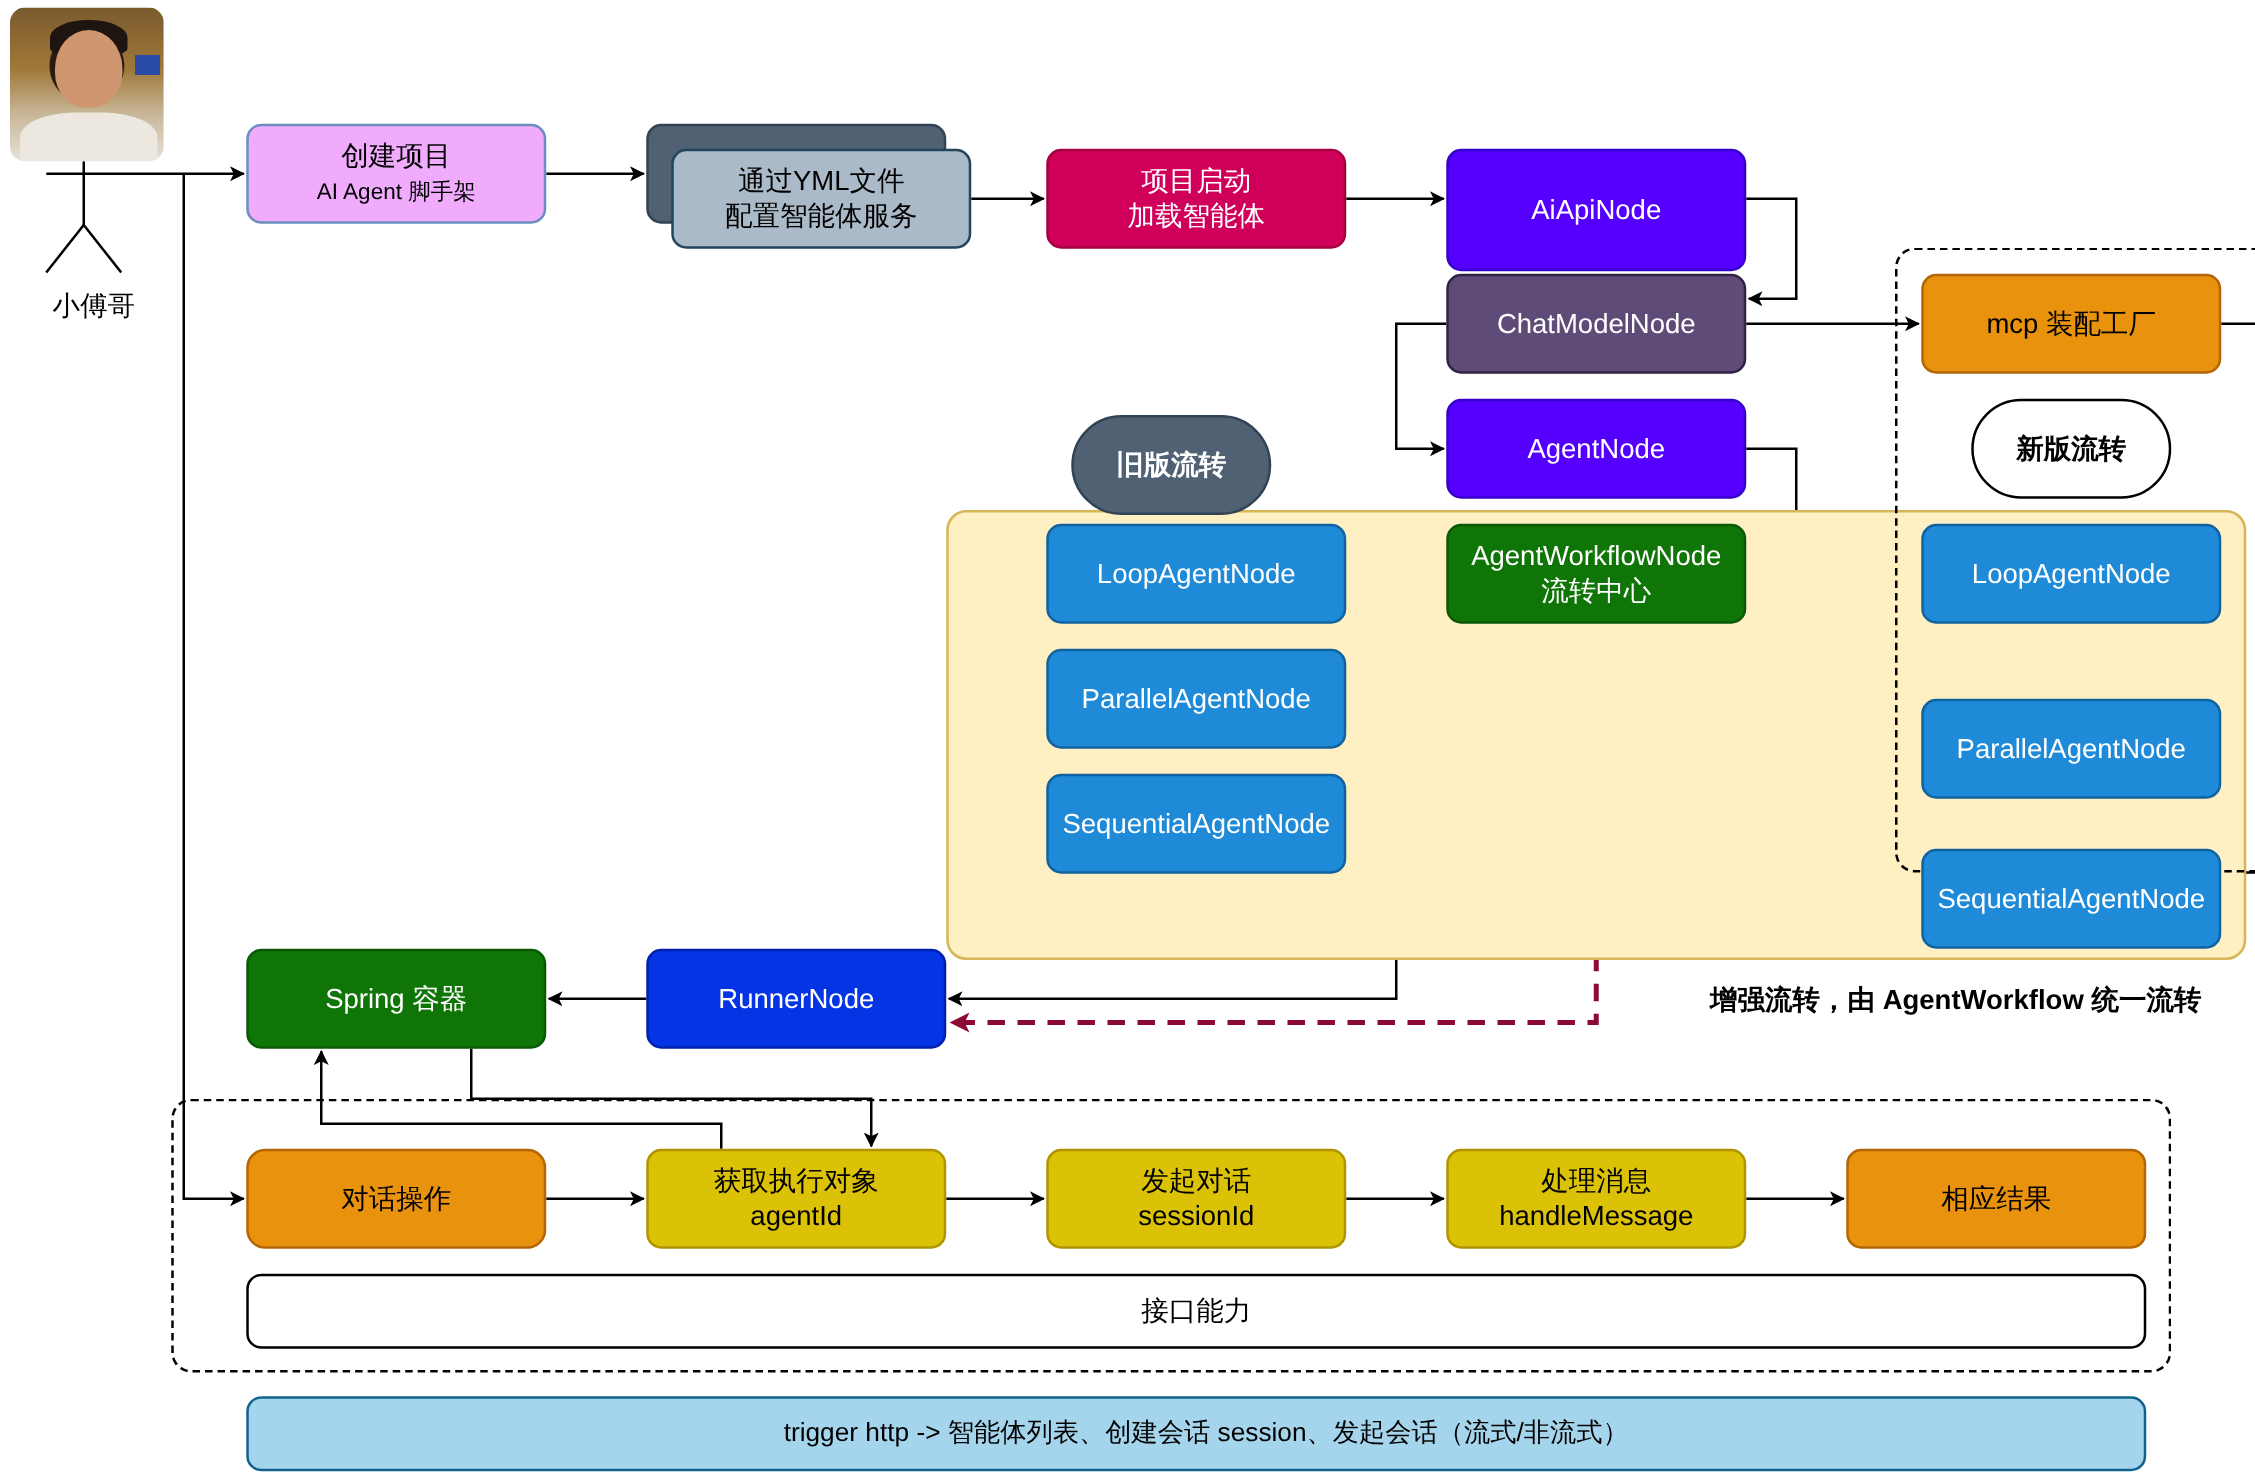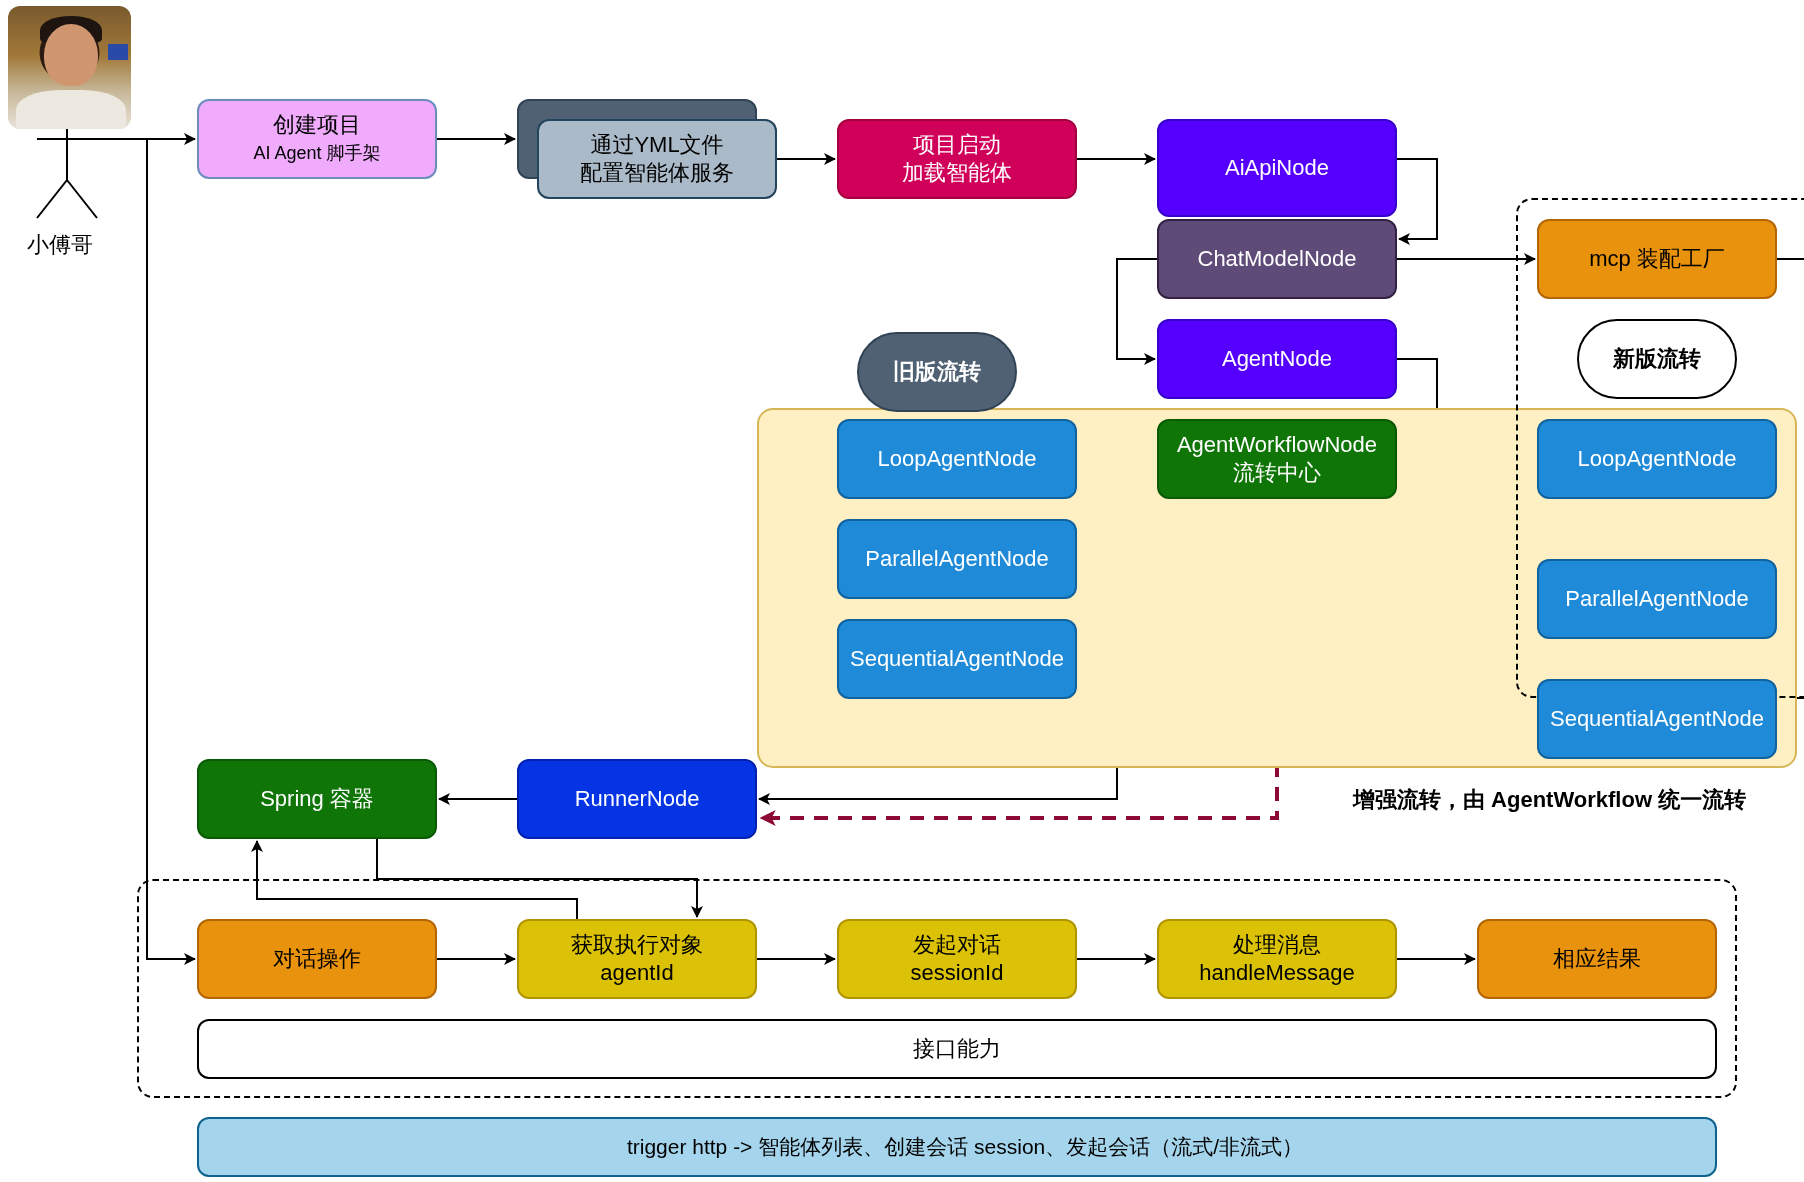--- a/index.html
+++ b/index.html
@@ -7,21 +7,21 @@
          font-family:"Liberation Sans","DejaVu Sans",sans-serif; }
   #wires { position:absolute; left:0; top:0; width:1804px; height:1182px; }
   .node { position:absolute; box-sizing:border-box; border-radius:12px; border:2px solid;
           display:flex; flex-direction:column; align-items:center; justify-content:center;
           text-align:center; font-size:22px; line-height:28px; }
   .node span { display:block; white-space:nowrap; }
   .small { font-size:18px; }
   .container { position:absolute; box-sizing:border-box; border-radius:16px; }
   .pill { position:absolute; box-sizing:border-box; border-radius:40px; border:2px solid;
           display:flex; align-items:center; justify-content:center; font-weight:bold; font-size:22px; }
-  .label { position:absolute; white-space:nowrap; }
+  .label { position:absolute; white-space:nowrap;margin-left:15px; }
   .photo { position:absolute; left:8px; top:6px; width:123px; height:123px; border-radius:12px; overflow:hidden;
            background: radial-gradient(circle at 50% 38%, #d9a07a 0 18%, #2a1a12 19% 30%, transparent 31%),
                        linear-gradient(180deg, #7a5a2e 0%, #a07838 40%, #c8b89a 70%, #e8e2d8 100%); }
   .photo .face { position:absolute; left:36px; top:18px; width:54px; height:62px; border-radius:50% 50% 45% 45%;
                  background:#cf9670; }
   .photo .hair { position:absolute; left:32px; top:10px; width:62px; height:28px; border-radius:50% 50% 20% 20%;
                  background:#1e1410; }
   .photo .shirt { position:absolute; left:8px; top:84px; width:110px; height:50px; border-radius:40% 40% 0 0;
                   background:#ece8e0; }
   .photo .screen { position:absolute; left:100px; top:38px; width:20px; height:16px; background:#2a4aa8; }
@@ -146,21 +146,21 @@
 
 <div class="label" style="left:1353px;top:785px;font-size:22px;font-weight:bold;">增强流转，由 AgentWorkflow 统一流转</div>
 
 <div class="node" style="left:197px;top:759px;width:240px;height:80px;background:#107507;border-color:#095a04;color:#fff;">
   <span>Spring 容器</span>
 </div>
 <div class="node" style="left:517px;top:759px;width:240px;height:80px;background:#0534e4;border-color:#0020b0;color:#fff;">
   <span>RunnerNode</span>
 </div>
 
-<div class="node" style="left:197px;top:919px;width:240px;height:80px;background:#e8920e;border-color:#b46504;color:#000;">
+<div class="node" style="left:197px;top:919px;width:240px;height:80px;background:#e8920e;border-color:#b46504;color:#000;border-radius:15px;">
   <span>对话操作</span>
 </div>
 <div class="node" style="left:517px;top:919px;width:240px;height:80px;background:#dbc206;border-color:#b09500;color:#000;">
   <span>获取执行对象</span>
   <span>agentId</span>
 </div>
 <div class="node" style="left:837px;top:919px;width:240px;height:80px;background:#dbc206;border-color:#b09500;color:#000;">
   <span>发起对话</span>
   <span>sessionId</span>
 </div>

